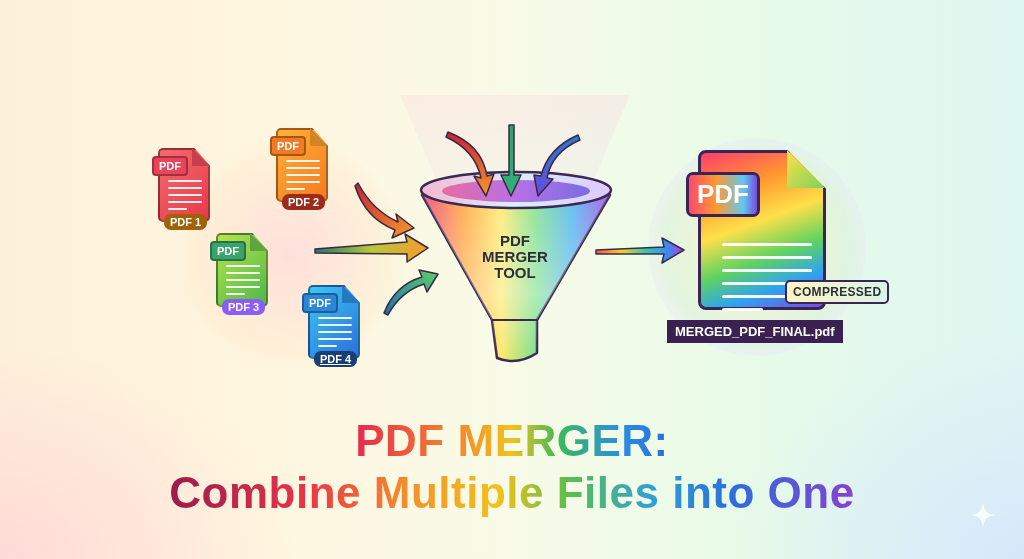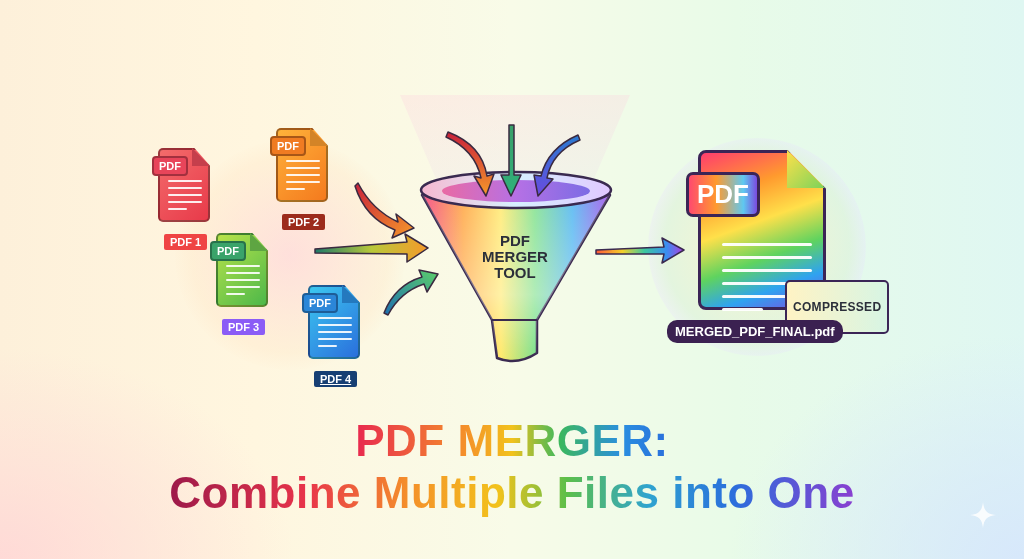--- a/index.html
+++ b/index.html
@@ -25,28 +25,28 @@
   .doc .sheet{position:absolute;left:6px;top:0;width:52px;height:74px;border-radius:5px;
     border:2px solid rgba(0,0,0,0.35);box-sizing:border-box;
     clip-path:polygon(0 0,70% 0,100% 24%,100% 100%,0 100%);}
   .doc .fold{position:absolute;left:40px;top:0;width:18px;height:18px;
     clip-path:polygon(0 0,100% 100%,0 100%);filter:brightness(0.85);}
   .doc .tag{position:absolute;left:0;top:8px;padding:2px 5px;border-radius:4px;
     font-size:11px;font-weight:bold;color:#fff;border:2px solid rgba(0,0,0,0.3);}
   .doc .lines{position:absolute;left:16px;top:32px;width:34px;}
   .doc .lines i{display:block;height:2px;background:rgba(255,255,255,0.9);margin-bottom:5px;border-radius:1px;}
   .doc .lines i:last-child{width:55%;}
-  .doc .label{position:absolute;left:12px;top:66px;padding:2px 6px;border-radius:2px;
-    font-size:11px;font-weight:bold;color:#fff;white-space:nowrap;margin-top:20px;}
+  .doc .label{position:absolute;left:12px;top:66px;padding:2px 6px;border-radius:7px;
+    font-size:11px;font-weight:bold;color:#fff;white-space:nowrap;}
 
   .doc1{left:152px;top:148px;}
   .doc1 .sheet{background:linear-gradient(135deg,#f36b6b,#e83a4a);}
   .doc1 .fold{background:#e84a5a;}
   .doc1 .tag{background:#e8455a;}
-  .doc1 .label{background:#ef4444;}
+  .doc1 .label{background:#a16207;}
 
   .doc2{left:270px;top:128px;}
   .doc2 .sheet{background:linear-gradient(135deg,#ffb23a,#f47a1e);}
   .doc2 .fold{background:#f89b2e;}
   .doc2 .tag{background:#f07b22;}
   .doc2 .label{background:#9c2b1c;}
 
   .doc3{left:210px;top:233px;}
   .doc3 .sheet{background:linear-gradient(135deg,#b9e34a,#4db84a);}
   .doc3 .fold{background:#6ec24e;}
@@ -71,24 +71,24 @@
     background:linear-gradient(160deg,#ff3d6e 0%,#ff9a2e 25%,#ffe04a 45%,#5fd35f 65%,#2fa3f0 82%,#7b4be0 100%);
     clip-path:polygon(0 0,70% 0,100% 24%,100% 100%,0 100%);}
   .bigdoc .fold{position:absolute;left:97px;top:0;width:38px;height:38px;
     background:linear-gradient(135deg,#ffe04a,#7bd35a);clip-path:polygon(0 0,100% 100%,0 100%);}
   .bigdoc .tag{position:absolute;left:-4px;top:22px;padding:4px 8px;border-radius:7px;
     font-size:26px;font-weight:bold;color:#fff;border:3px solid #3b2556;
     background:linear-gradient(90deg,#ff4a6e,#ff9a2e 40%,#5fc8f0 80%,#7b4be0);}
   .bigdoc .lines{position:absolute;left:32px;top:93px;width:90px;}
   .bigdoc .lines i{display:block;height:3px;background:rgba(255,255,255,0.95);margin-bottom:10px;border-radius:2px;}
   .bigdoc .lines i:last-child{width:45%;}
-  .compressed{position:absolute;left:785px;top:280px;padding:18px 6px;border-radius:5px;
+  .compressed{position:absolute;left:785px;top:280px;padding:3px 6px;border-radius:5px;
     border:2px solid #3b2556;background:linear-gradient(90deg,#fff3c4,#d7f5e4);
     font-size:12px;font-weight:bold;color:#2b2f3a;letter-spacing:0.3px;}
-  .filename{position:absolute;left:667px;top:320px;padding:4px 8px;border-radius:10px;
+  .filename{position:absolute;left:667px;top:320px;padding:4px 8px;border-radius:0;
     background:#3b2151;color:#fff;font-size:13px;font-weight:bold;}
 
   .headline{position:absolute;left:0;width:1024px;text-align:center;font-weight:bold;
     -webkit-background-clip:text;background-clip:text;color:transparent;letter-spacing:0.5px;}
   .h1{top:417px;font-size:44px;line-height:48px;}
   .h1 span{background:linear-gradient(90deg,#e8284f,#f4902a 35%,#f2c21c 50%,#3cb85c 65%,#2a8ee0 85%,#2a6fdc);
     -webkit-background-clip:text;background-clip:text;color:transparent;}
   .h2{top:468px;font-size:44px;line-height:50px;}
   .h2 span{background:linear-gradient(90deg,#9c1a4a,#e8344a 20%,#f4902a 35%,#f2c21c 48%,#5cbf4a 58%,#2fa3d0 70%,#2a6fdc 82%,#8a3fd0 100%);
     -webkit-background-clip:text;background-clip:text;color:transparent;}

